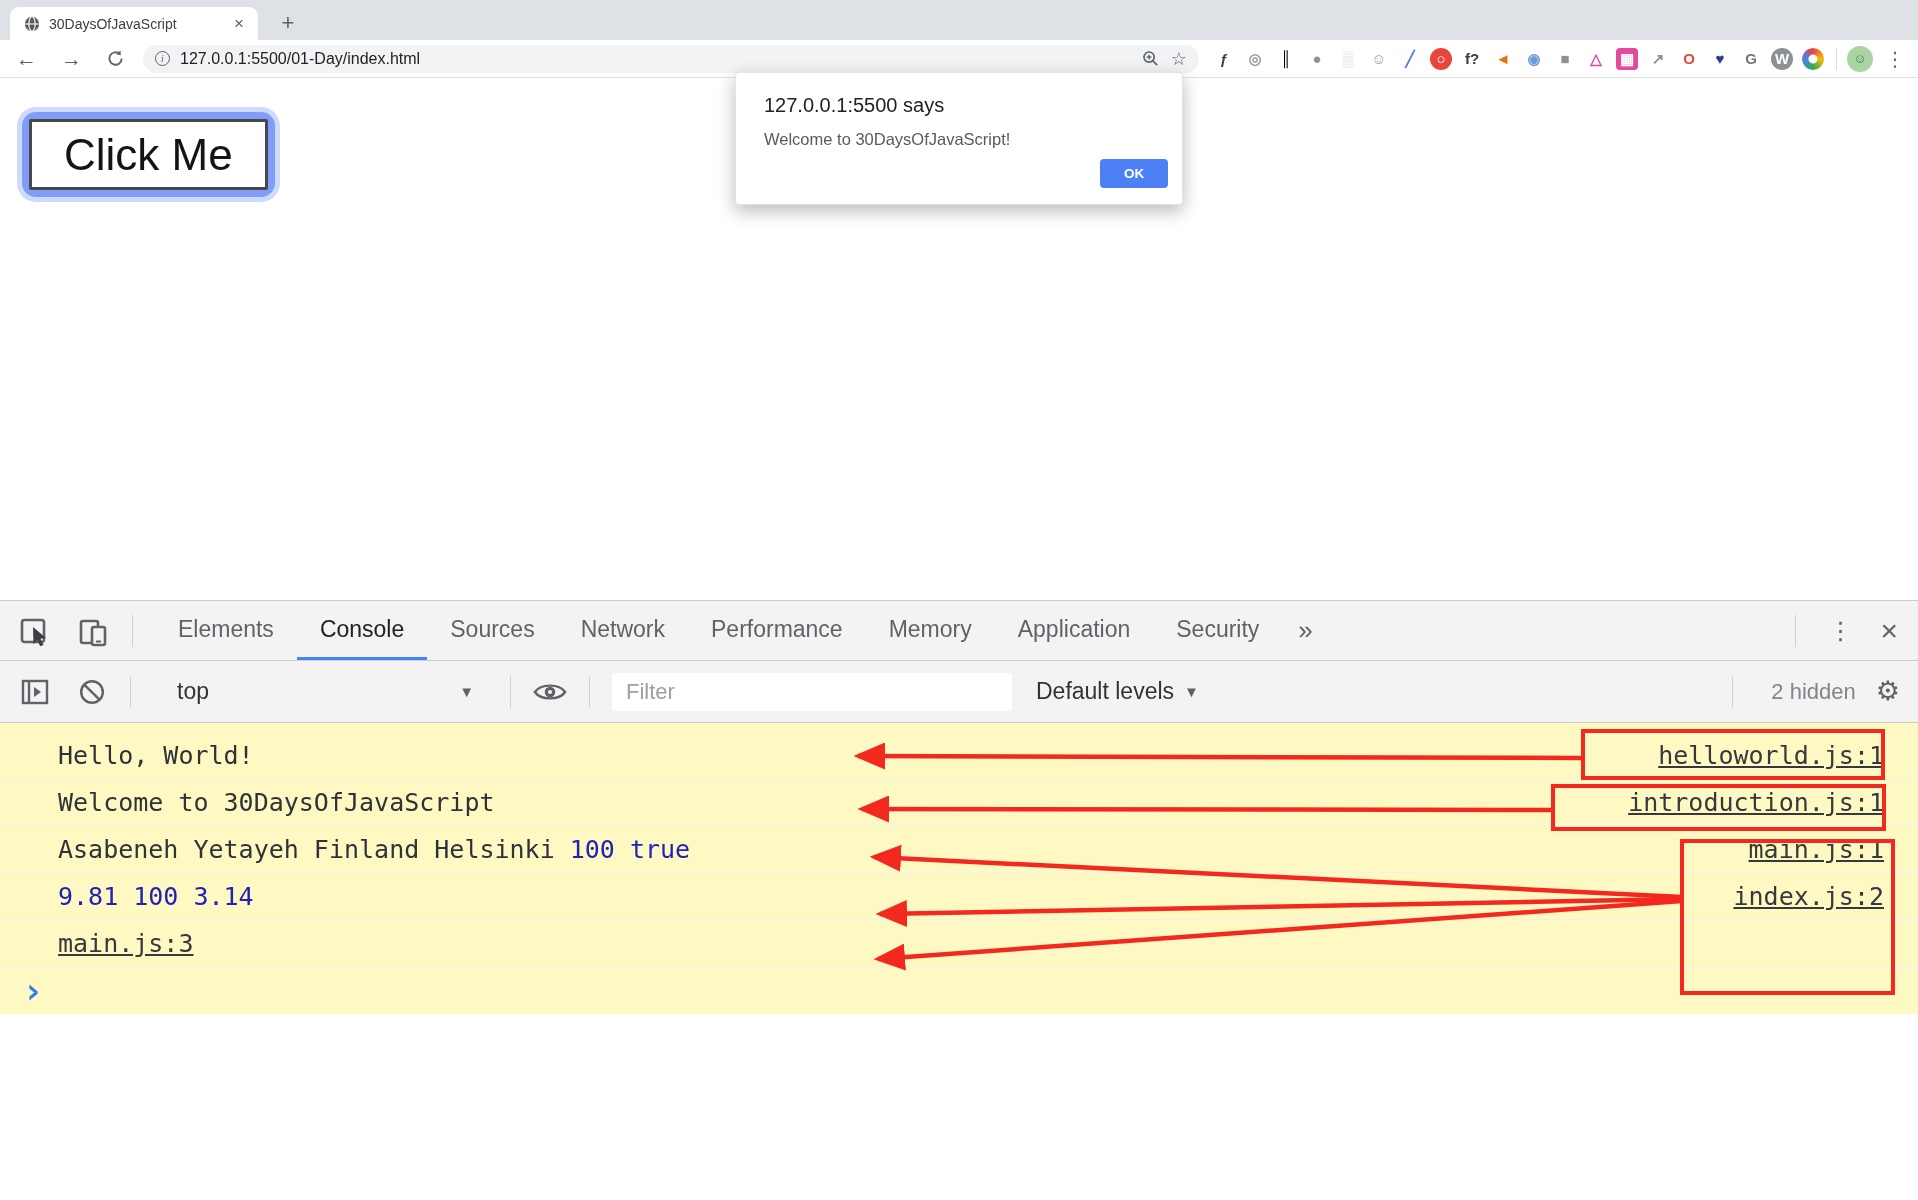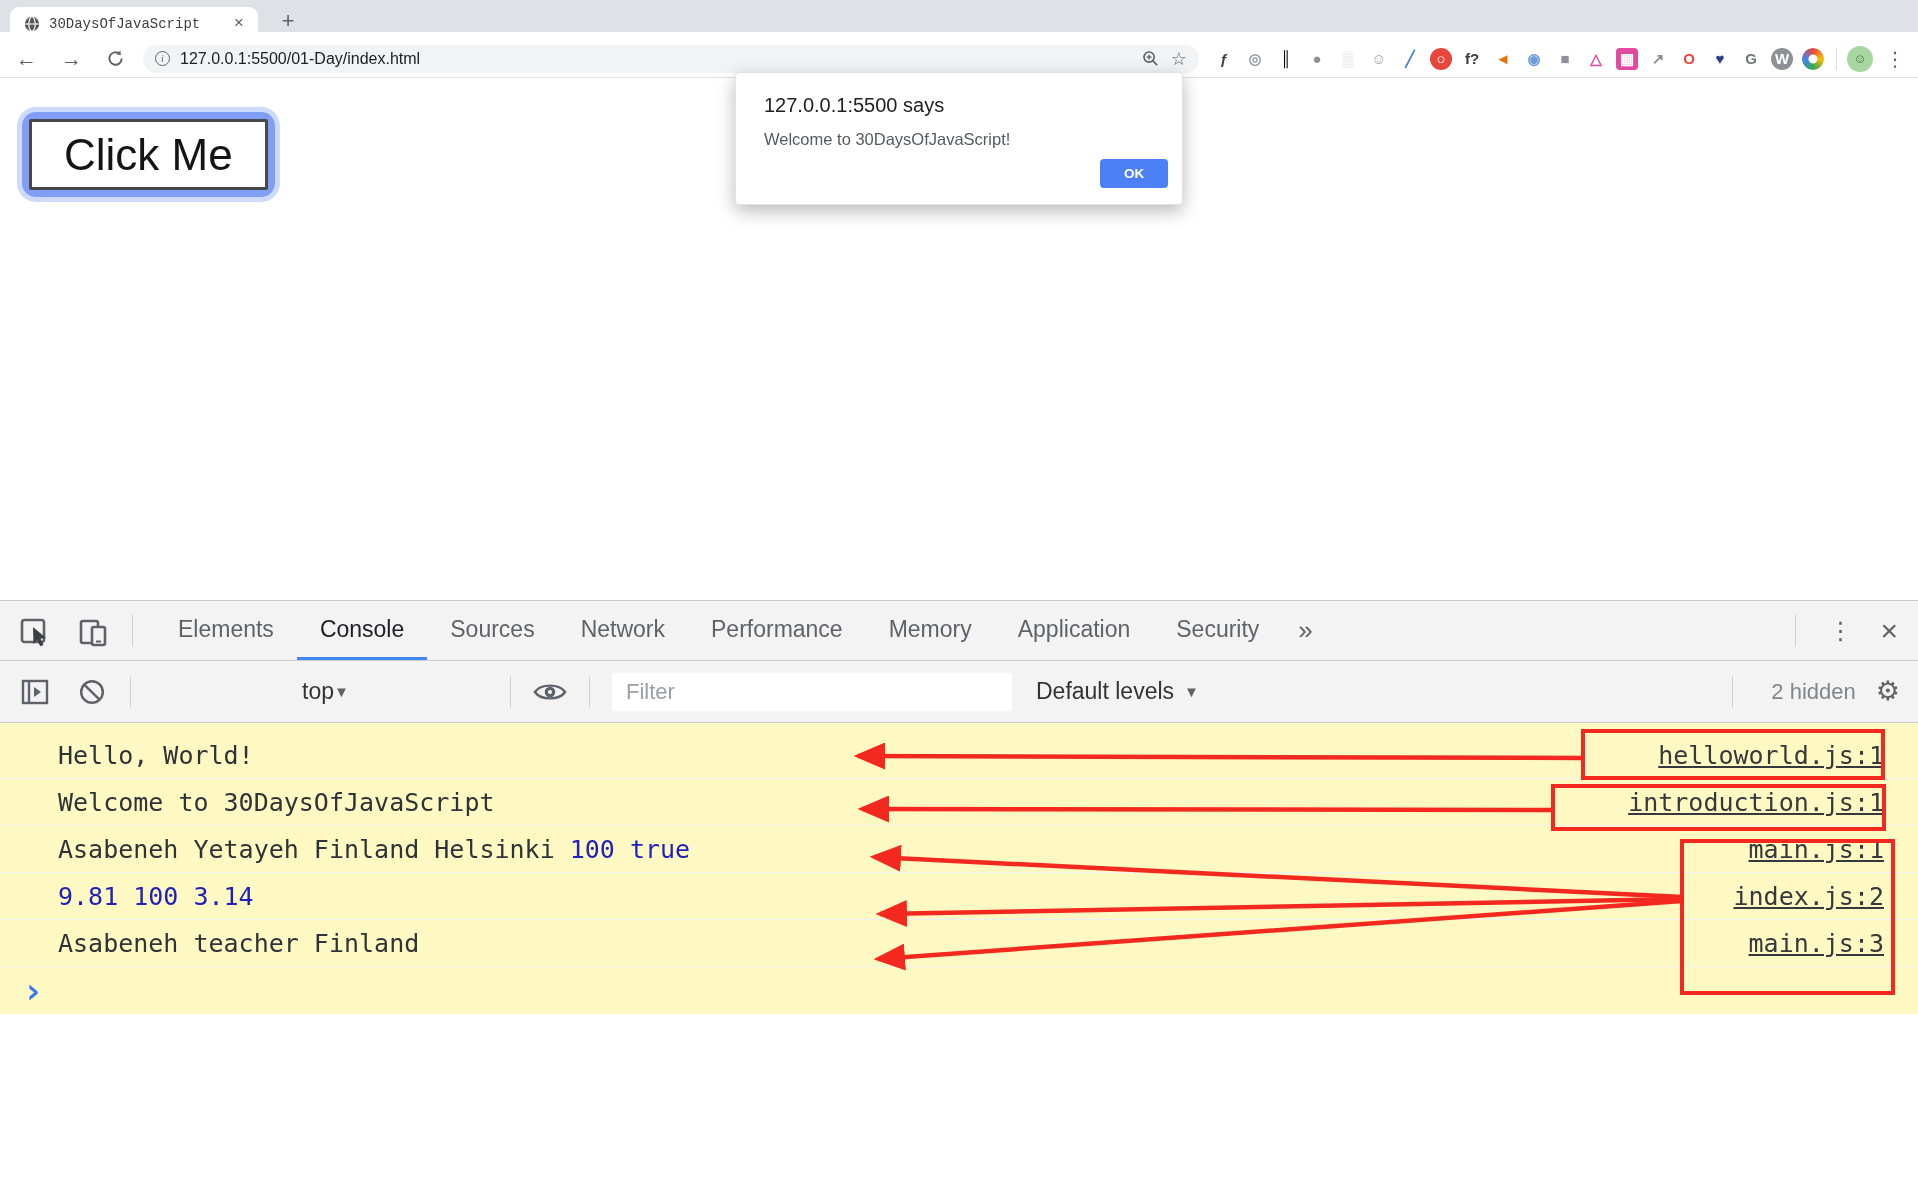--- a/index.html
+++ b/index.html
@@ -1,20 +1,20 @@
 <!DOCTYPE html>
 <html><head>
 <meta charset="utf-8">
 <style>
   * { margin:0; padding:0; box-sizing:border-box; }
   html,body { width:1918px; height:1200px; background:#fff; font-family:"Liberation Sans", sans-serif; }
   .stage { position:relative; width:1918px; height:1200px; overflow:hidden; background:#fff; }
 
   
-  .tabstrip { position:absolute; left:0; top:0; width:100%; height:32px; background:#dee1e6;font-family:Liberation Mono, monospace; }
+  .tabstrip { position:absolute; left:0; top:0; width:100%; height:40px; background:#dee1e6; }
   .tab { position:absolute; left:10px; top:7px; width:248px; height:33px; background:#fff;
          border-radius:9px 9px 0 0; display:flex; align-items:center; padding:0 10px 0 14px; }
   .favicon { display:flex; width:16px; height:16px; margin-right:9px; }
   .tab-title { font-size:14px; color:#3c4043; flex:1; white-space:nowrap; overflow:hidden; }
   .tab-close { font-size:17px; color:#5f6368; padding:0 4px; cursor:default; }
   .newtab { position:absolute; left:272px; top:7px; width:32px; height:33px; text-align:center;
             font-size:22px; line-height:32px; color:#5f6368; }
 
   
   .toolbar { position:absolute; left:0; top:40px; width:100%; height:38px; background:#fff;
@@ -69,21 +69,21 @@
   .dt-tab { height:100%; display:flex; align-items:center; padding:0 23px; font-size:23px;
             color:#5f6368; border-bottom:3px solid transparent; white-space:nowrap; }
   .dt-tab.active { color:#202124; border-bottom-color:#4285f4; }
   .dt-more { font-size:26px; color:#5f6368; margin-left:16px; }
   .spacer { flex:1; }
   .dt-kebab { font-size:24px; color:#5f6368; margin:0 10px; }
   .dt-close { font-size:30px; color:#5f6368; margin:0 20px 0 18px; line-height:1; }
 
   .dt-toolbar { height:62px; background:#f3f3f3; border-bottom:1px solid #cdcdcd; display:flex;
                 align-items:center; }
-  .ctx-select { width:335px; display:flex; align-items:center; justify-content:center;
+  .ctx-select { width:335px; display:flex; align-items:center; justify-content:space-between;
                 padding:0 14px 0 24px; font-size:23px; color:#333; }
   .caret { font-size:15px; color:#5f6368; }
   .filter { width:400px; height:38px; border:none; background:#fff; border-radius:2px;
             font-size:22px; color:#202124; padding:0 14px; font-family:"Liberation Sans",sans-serif; }
   .filter::placeholder { color:#9aa0a6; }
   .levels { display:flex; align-items:center; gap:10px; margin-left:24px; font-size:23px; color:#333; }
   .hidden-count { font-size:22px; color:#80868b; margin:0 6px 0 16px; }
   .gear { font-size:27px; color:#5f6368; margin:0 18px 0 14px; line-height:1; }
 
   .console { background:#fef9c3; font-family:"DejaVu Sans Mono", monospace; padding-top:9px; }
@@ -258,21 +258,20 @@
       </div>
       <div class="crow">
         <div class="cmsg"><span>Asabeneh Yetayeh Finland Helsinki </span><span class="num">100 true</span></div>
         <a class="clink">main.js:1</a>
       </div>
       <div class="crow">
         <div class="cmsg"><span class="num">9.81 100 3.14</span></div>
         <a class="clink">index.js:2</a>
       </div>
       <div class="crow">
-        <div class="cmsg"><span>Asabeneh teacher Finland</span></div>
         <a class="clink">main.js:3</a>
       </div>
       <div class="prow">
         <span class="chev">›</span>
       </div>
     </div>
   </div>
 
   <svg class="anno" viewBox="0 0 1918 1200">
     <defs>

